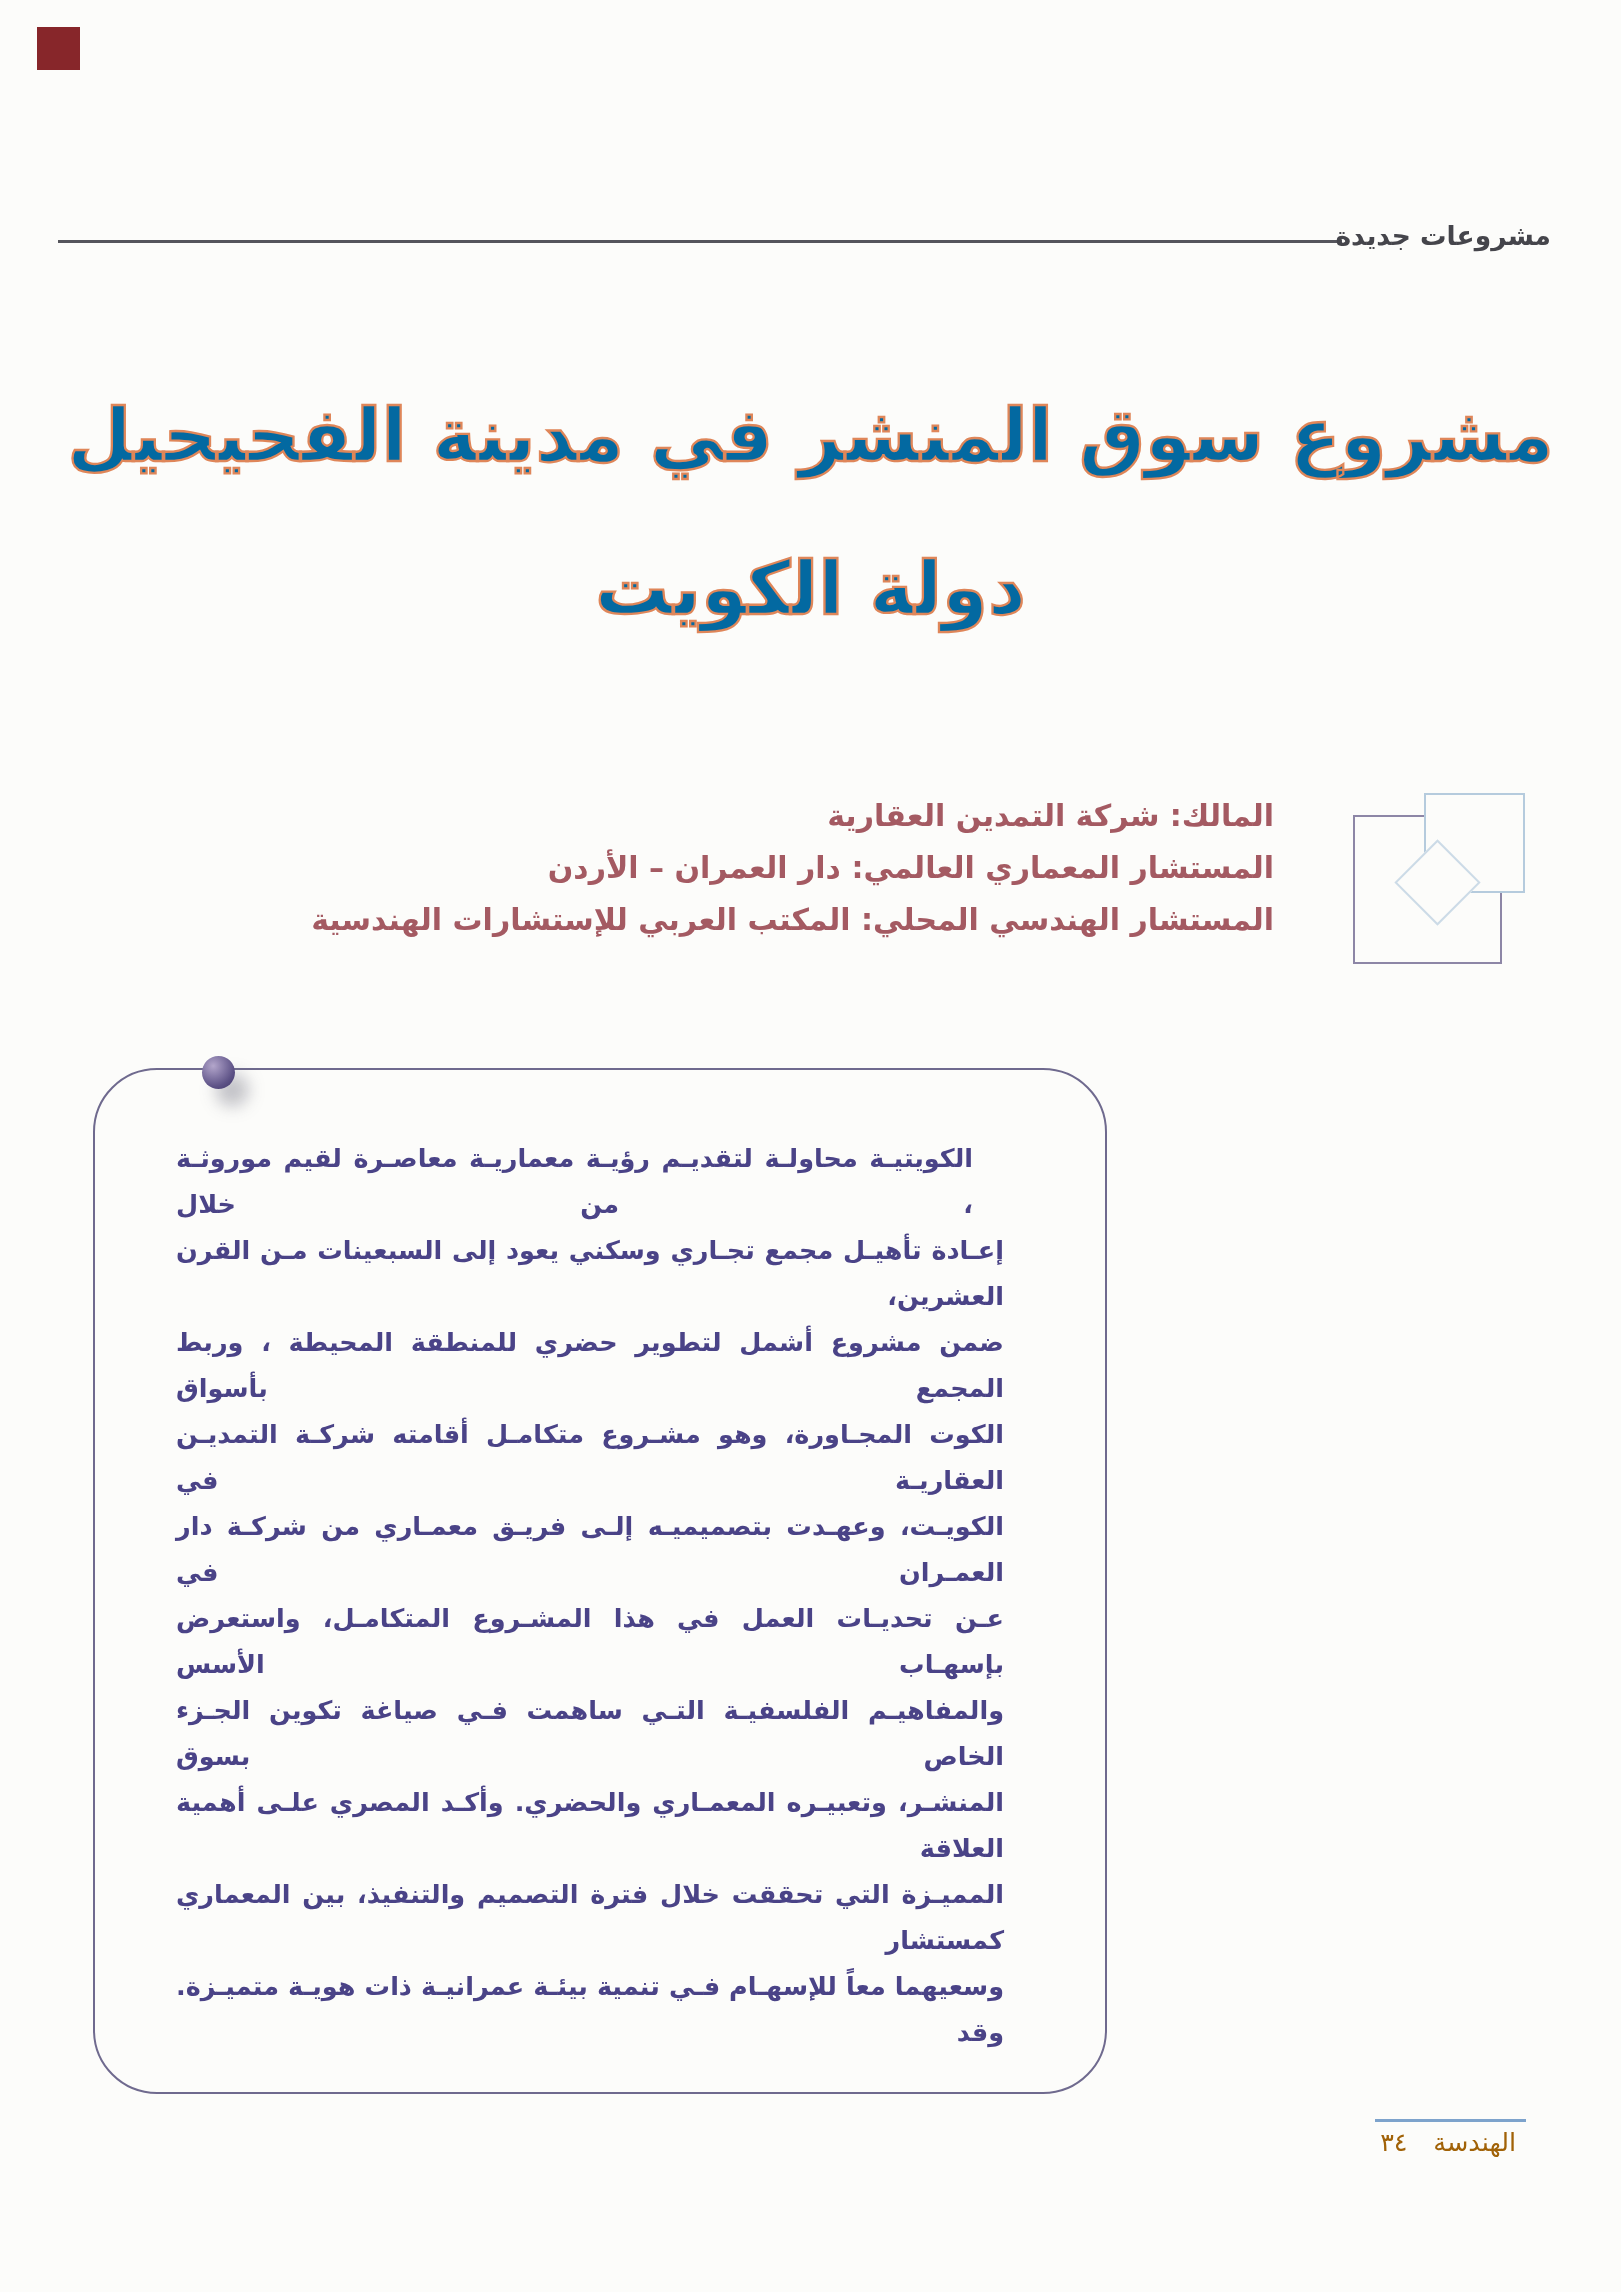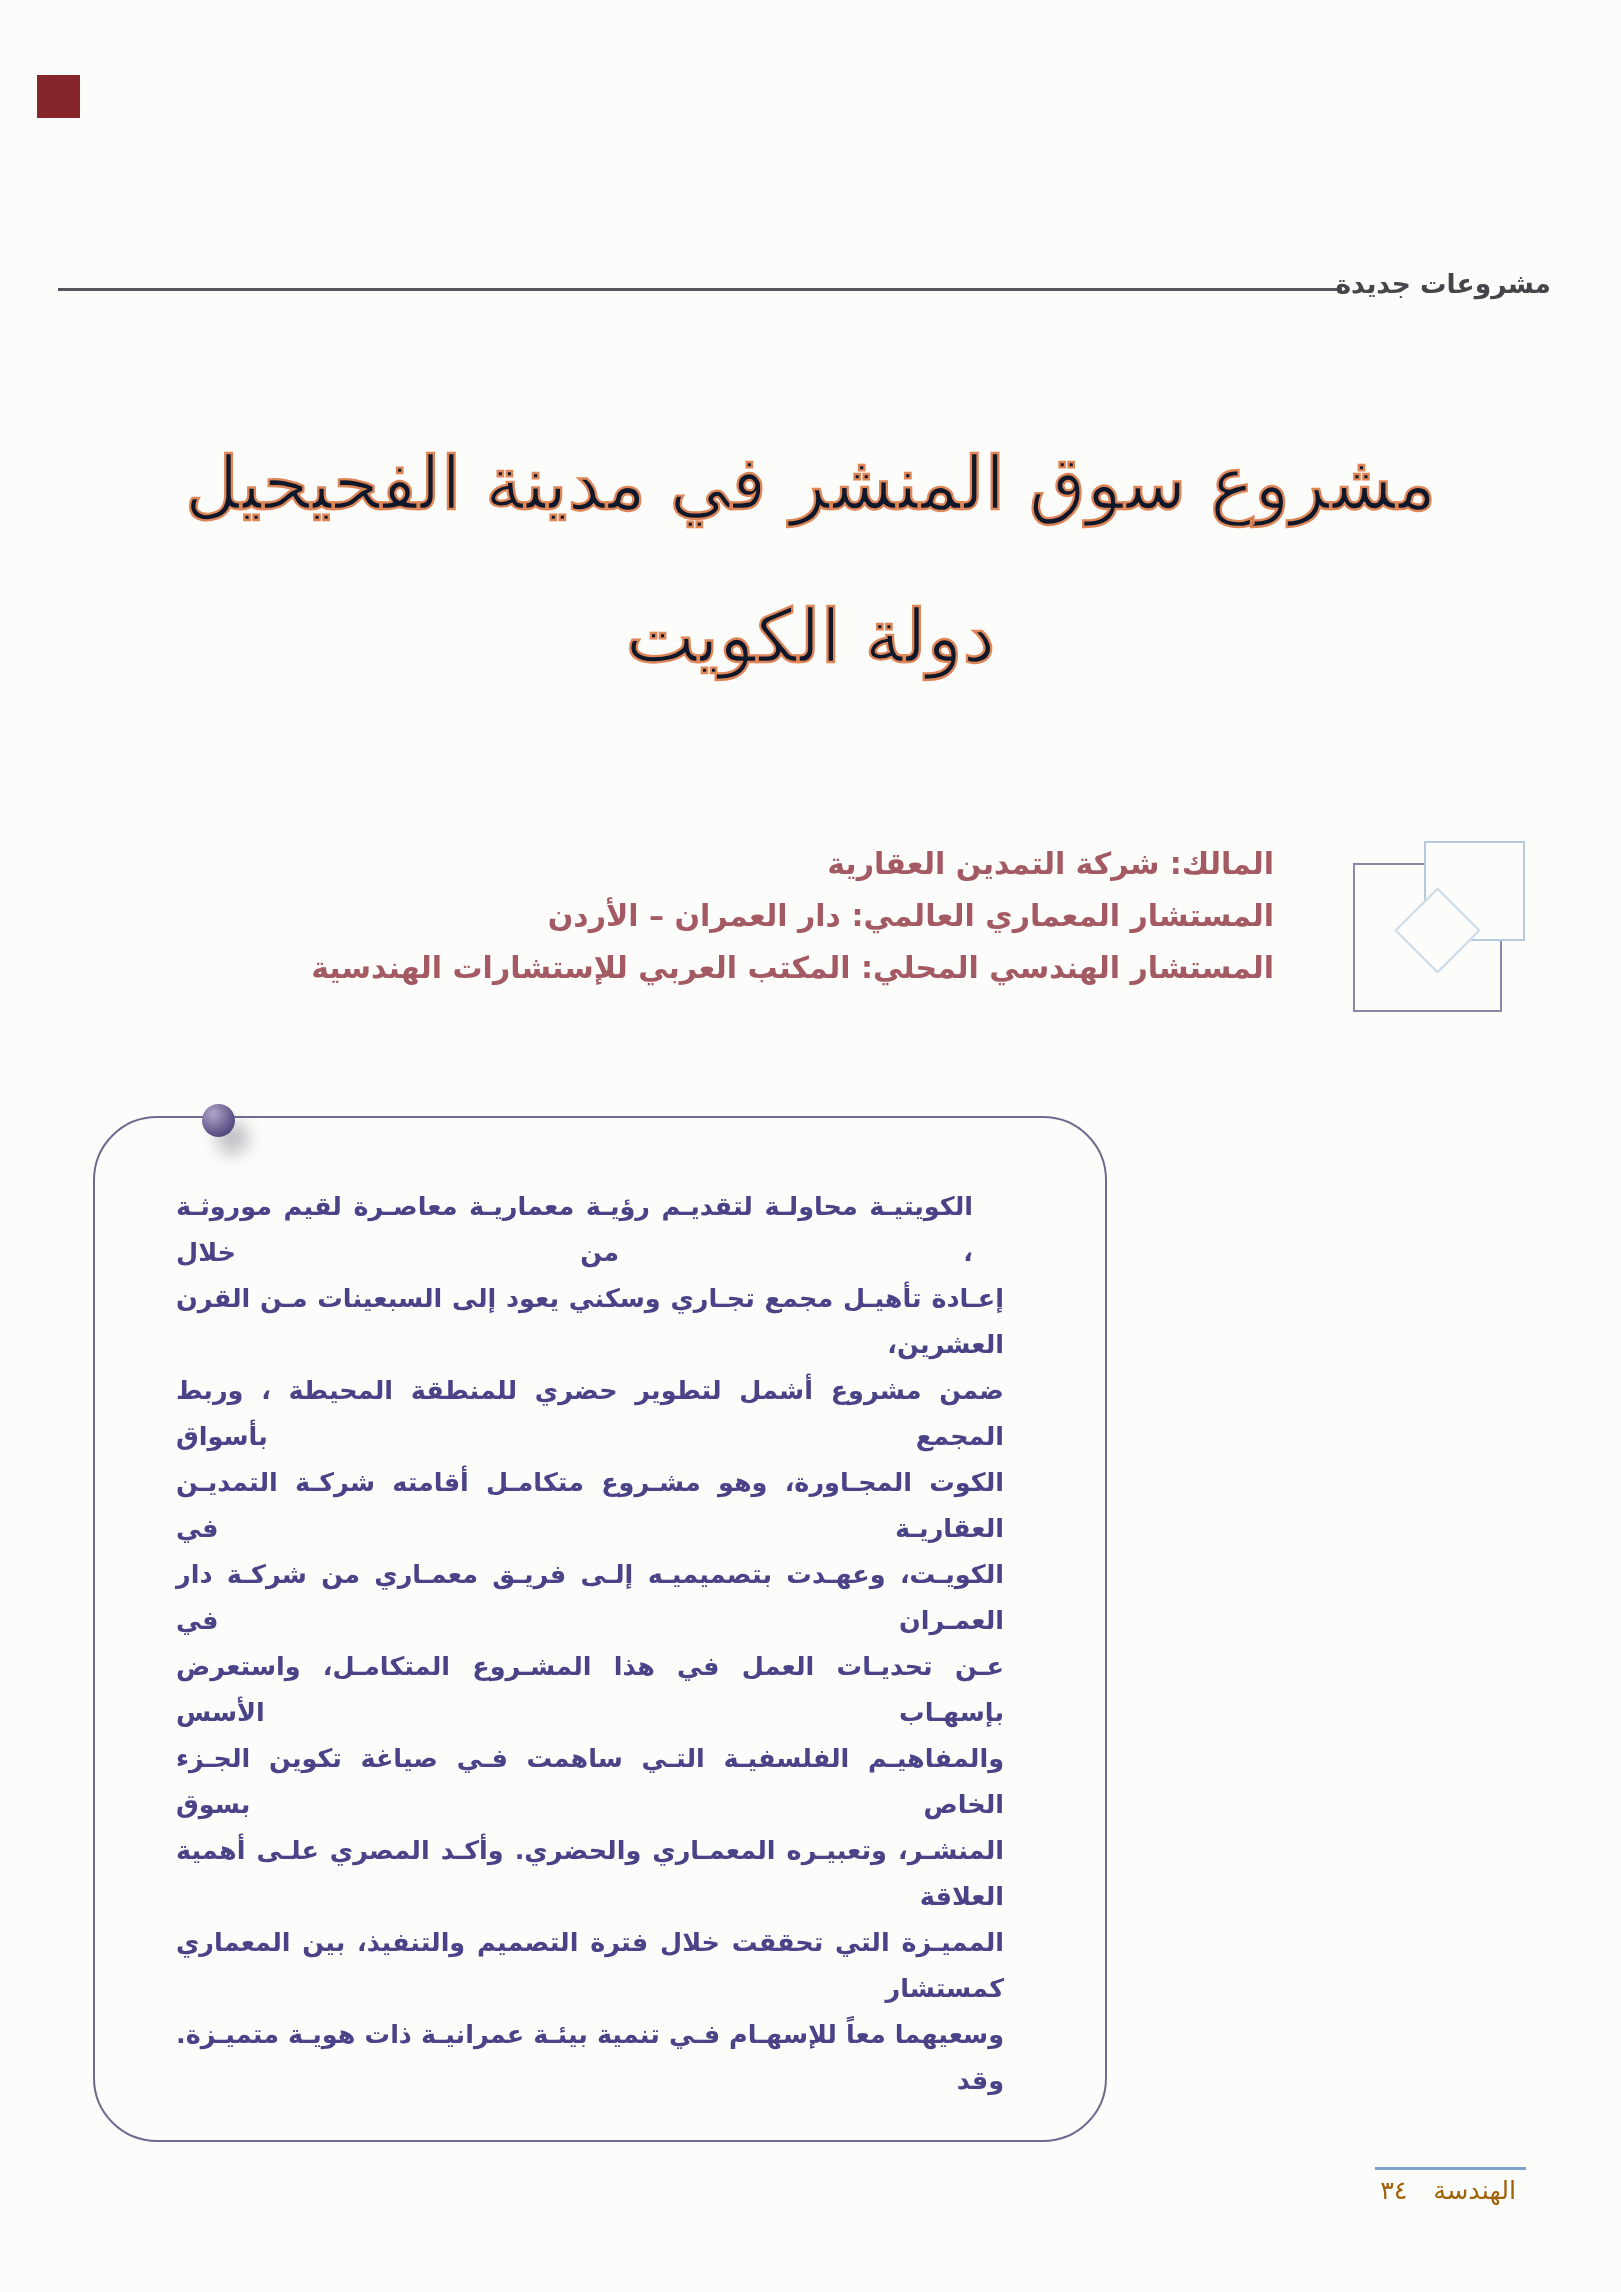--- a/index.html
+++ b/index.html
@@ -1,33 +1,33 @@
 <!DOCTYPE html>
 <html><head>
 <meta charset="utf-8">
 <style>
   html,body{margin:0;padding:0;}
   body{
     width:1621px;height:2293px;position:relative;overflow:hidden;
     background:#fcfcfa;
     font-family:"DejaVu Sans",sans-serif;
   }
-  .page{position:absolute;left:0;top:0;width:1621px;height:1783px;margin-top:48px;}
+  .page{position:absolute;left:0;top:0;width:1621px;height:1783px;}
 
   
   .corner-tab{position:absolute;left:37px;top:27.4px;width:43px;height:43px;background:#87262a;}
 
   
   .header-rule{position:absolute;left:58px;top:240px;width:1284px;height:2.9px;background:#55555c;}
   .header-label{position:absolute;top:220px;right:70px;direction:rtl;
     font-size:26.5px;font-weight:bold;color:#45454b;letter-spacing:0.5px;}
 
   
   .title{position:absolute;left:0;width:1621px;text-align:center;direction:rtl;
-    font-weight:normal;color:#0f172a;
+    font-weight:bold;color:#0369a1;
     -webkit-text-stroke:2.3px #df8659;letter-spacing:2px;}
   .title-line1{top:392px;font-size:74px;}
   .title-line2{top:545px;font-size:74px;}
 
   
   .credits{position:absolute;top:790px;right:347px;direction:rtl;text-align:right;
     color:#a45a62;font-weight:bold;font-size:30px;line-height:52px;white-space:nowrap;}
 
   
   .logo-square-large{position:absolute;left:1353px;top:815px;width:145px;height:145px;border:2.9px solid #8d86a6;}

